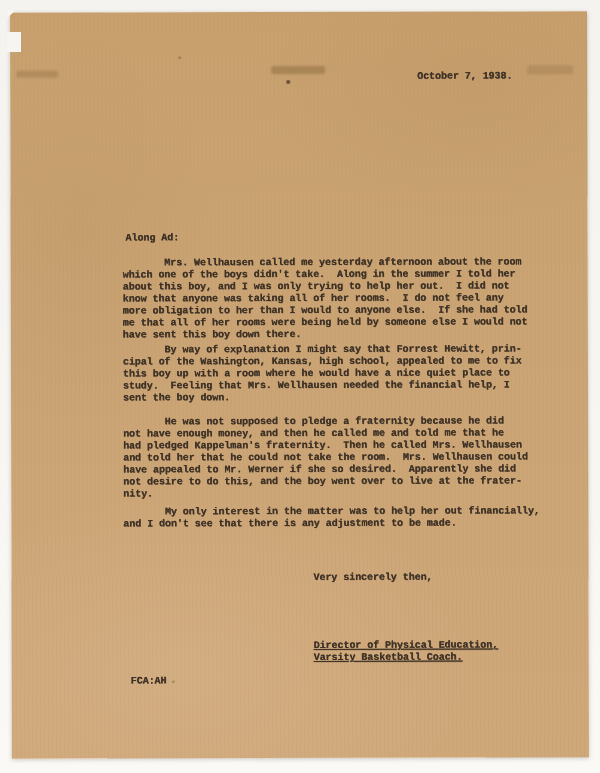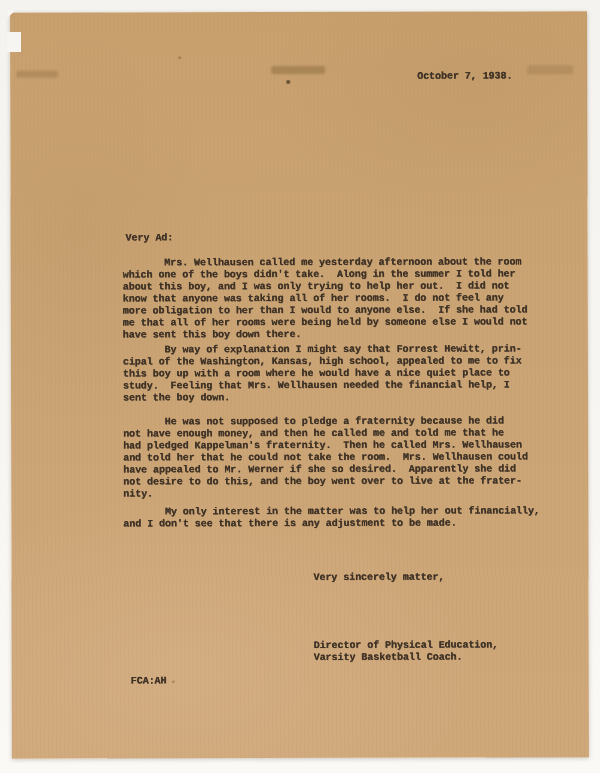--- a/index.html
+++ b/index.html
@@ -43,21 +43,21 @@
     text-shadow:0 0 0.6px rgba(62,50,38,0.75), 0.4px 0.4px 0.5px rgba(62,50,38,0.35);
   }
   .date{left:407px;top:59px;}
   .recipient{left:115px;top:184px;}
   .salutation{left:115px;top:220px;}
   .p1{left:112px;top:245px;}
   .p2{left:112px;top:332px;}
   .p3{left:112px;top:404px;}
   .p4{left:112px;top:494px;}
   .closing{left:302px;top:560px;}
-  .signature{left:302px;top:628px;}
+  .signature{left:302px;top:628px;text-decoration:underline;}
   .initials{left:119px;top:663px;}
   .mark{
     position:absolute;
     filter:blur(1px);
     border-radius:2px;
   }
   .mark-left{left:6px;top:58px;width:42px;height:7px;background:rgba(150,115,70,0.45);}
   .mark-center{left:261px;top:54px;width:54px;height:8px;background:rgba(140,105,60,0.50);}
   .mark-right{left:517px;top:54px;width:46px;height:9px;background:rgba(155,120,75,0.40);}
   .ink-dot{
@@ -84,21 +84,21 @@
     <div class="mark mark-left"></div>
     <div class="mark mark-center"></div>
     <div class="mark mark-right"></div>
     <div class="ink-dot"></div>
     <div class="speck1"></div>
     <div class="speck2"></div>
 
     <div class="txt date">October 7, 1938.</div>
 
 
-    <div class="txt salutation">Very Ad:</div>
+    <div class="txt salutation">Along Ad:</div>
 
     <div class="txt p1">       Mrs. Wellhausen called me yesterday afternoon about the room
 which one of the boys didn't take.  Along in the summer I told her
 about this boy, and I was only trying to help her out.  I did not
 know that anyone was taking all of her rooms.  I do not feel any
 more obligation to her than I would to anyone else.  If she had told
 me that all of her rooms were being held by someone else I would not
 have sent this boy down there.</div>
     <div class="txt p2">       By way of explanation I might say that Forrest Hewitt, prin-
 cipal of the Washington, Kansas, high school, appealed to me to fix
@@ -108,21 +108,21 @@
     <div class="txt p3">       He was not supposed to pledge a fraternity because he did
 not have enough money, and then he called me and told me that he
 had pledged Kappelman's fraternity.  Then he called Mrs. Wellhausen
 and told her that he could not take the room.  Mrs. Wellhausen could
 have appealed to Mr. Werner if she so desired.  Apparently she did
 not desire to do this, and the boy went over to live at the frater-
 nity.</div>
     <div class="txt p4">       My only interest in the matter was to help her out financially,
 and I don't see that there is any adjustment to be made.</div>
 
-    <div class="txt closing">Very sincerely matter,</div>
+    <div class="txt closing">Very sincerely then,</div>
 
     <div class="txt signature">Director of Physical Education,
 Varsity Basketball Coach.</div>
 
     <div class="txt initials">FCA:AH</div>
   </div>
 
   <div class="notch"></div>
   <div class="corner-clip"></div>
 </div>

